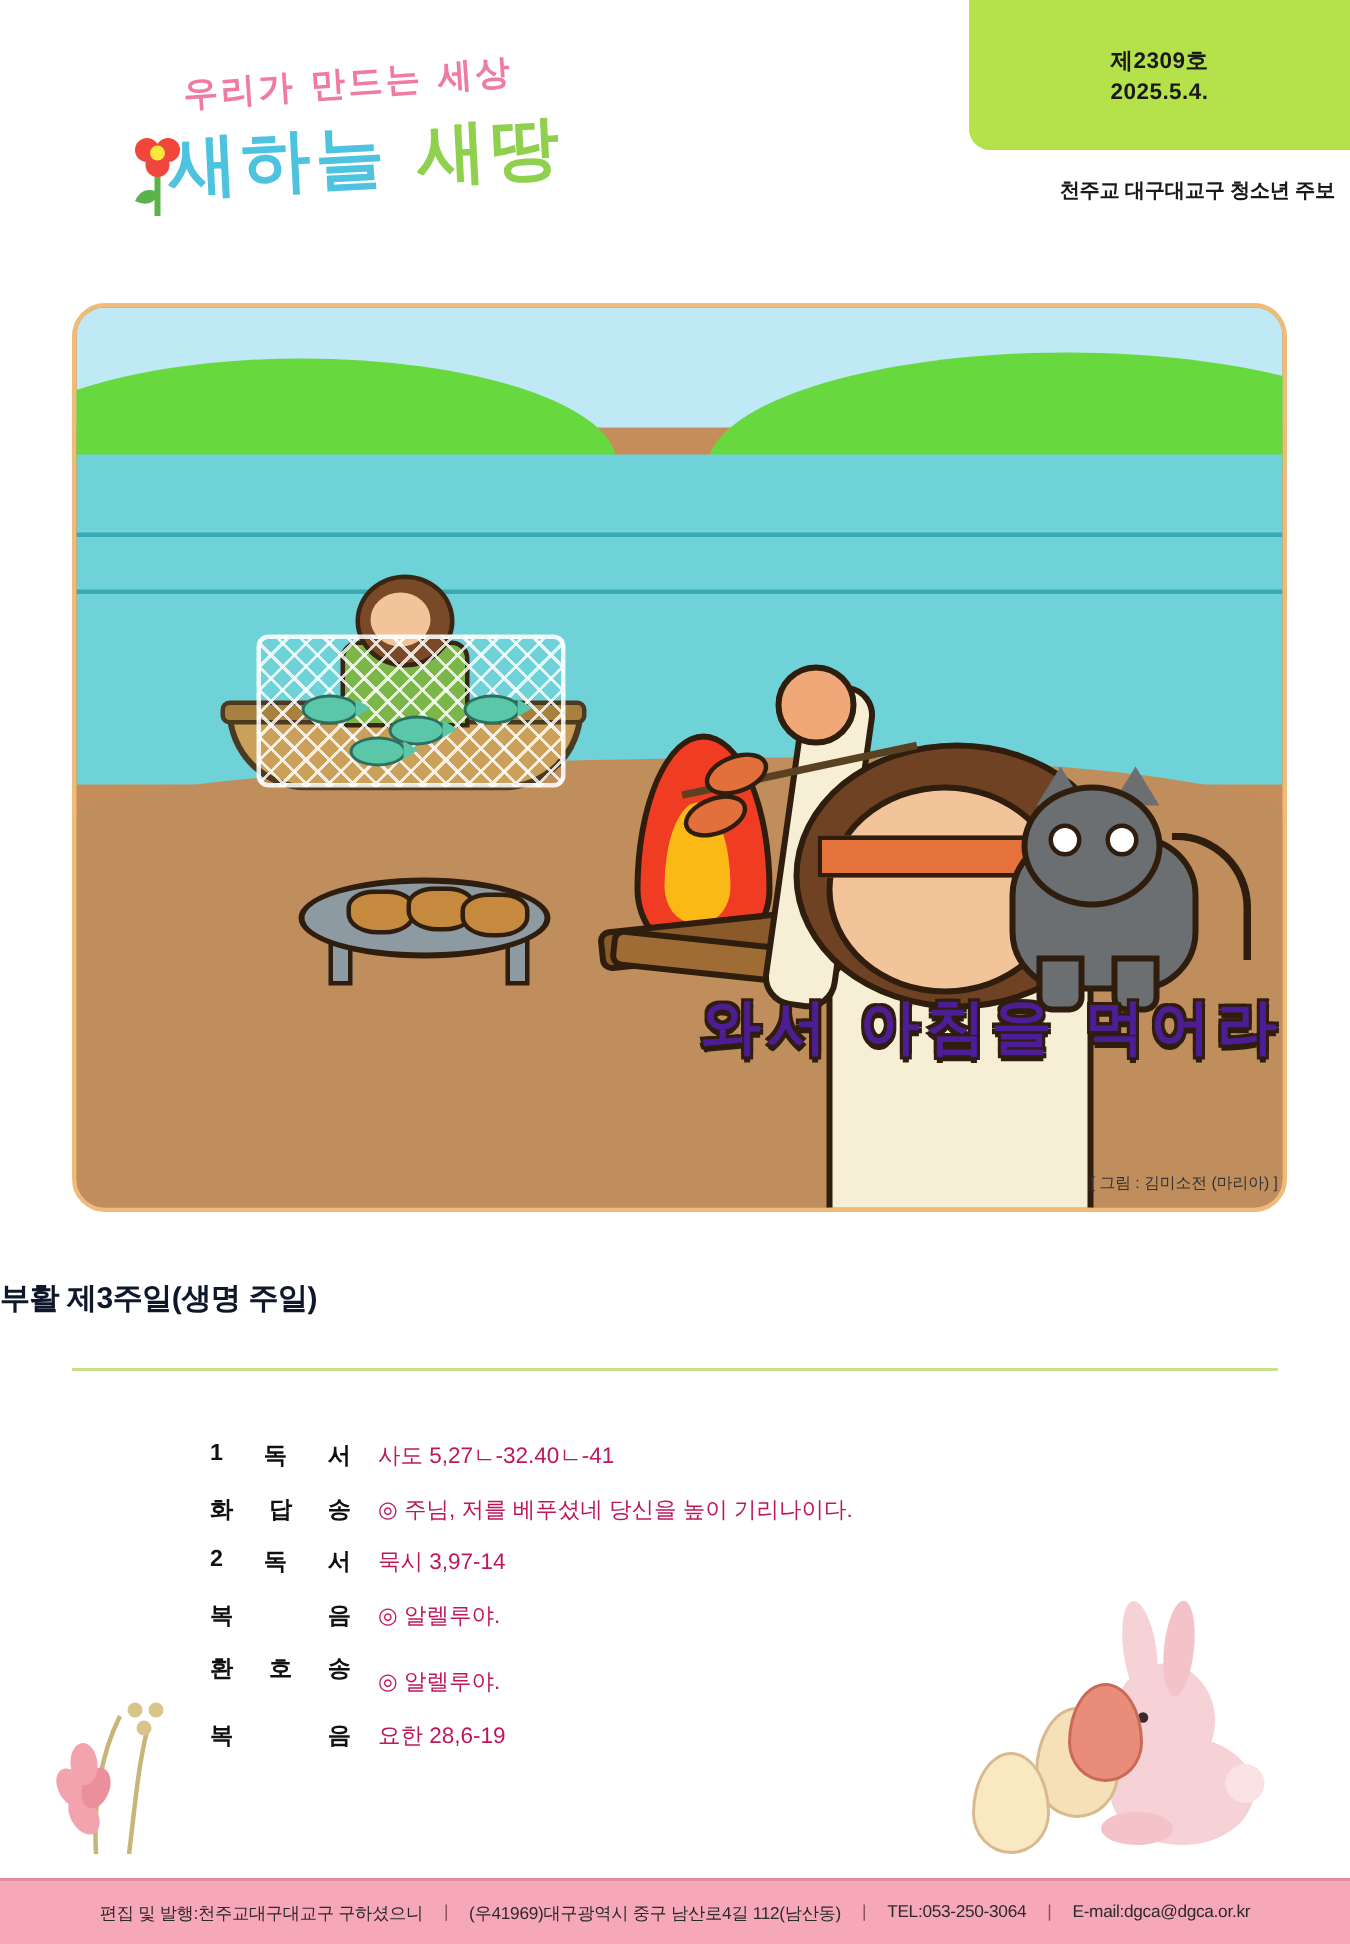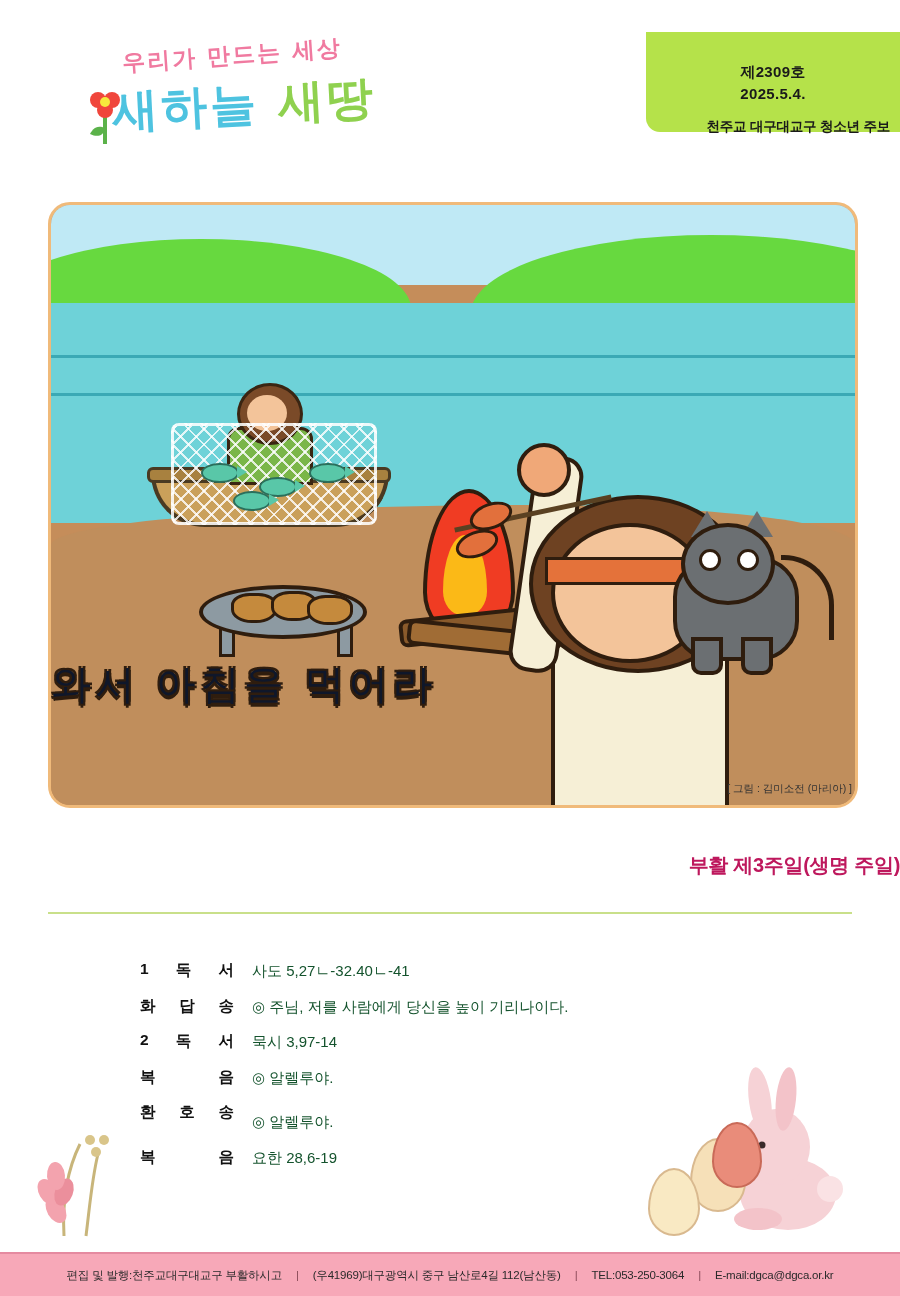--- a/index.html
+++ b/index.html
@@ -9,21 +9,20 @@
     font-family:"Liberation Sans","DejaVu Sans",sans-serif;
     color:#231f20;
   }
 
   
   .issue-box{
     position:absolute;left:646px;top:0;width:254px;height:100px;
     background:#b5e24a;border-bottom-left-radius:14px;
     display:flex;flex-direction:column;align-items:center;justify-content:center;
     gap:3px;
-    margin-top:32px;
   }
   .issue-box div{font-size:15px;font-weight:bold;color:#1a1a1a;letter-spacing:.3px;}
 
   .masthead{position:absolute;left:90px;top:36px;width:430px;height:130px;}
   .mh-top{
     position:absolute;left:32px;top:4px;
     font-size:23px;color:#f07aa0;font-weight:bold;
     font-family:"DejaVu Sans",sans-serif;
     transform:rotate(-4deg);letter-spacing:2px;
   }
@@ -127,54 +126,54 @@
   .cat-ear{position:absolute;top:306px;width:0;height:0;border-left:16px solid transparent;
          border-right:16px solid transparent;border-bottom:26px solid #6b6f72;}
   .cat-eye{position:absolute;top:344px;width:16px;height:16px;background:#fff;border-radius:50%;
          border:3px solid #2f1d0e;}
   .cat-tail{position:absolute;left:730px;top:350px;width:48px;height:80px;
          border:5px solid #2f1d0e;border-left:none;border-bottom:none;border-radius:0 50px 0 0;}
   .cat-leg{position:absolute;top:432px;width:24px;height:30px;background:#6b6f72;
          border:4px solid #2f1d0e;border-radius:0 0 10px 10px;}
 
   .illus-title{
-    position:absolute;left:0;top:452px;width:100%;text-align:left;
-    font-size:40px;font-weight:normal;color:#0f172a;letter-spacing:4px;
+    position:absolute;left:0;top:452px;width:100%;text-align:right;
+    font-size:40px;font-weight:bold;color:#4c1d95;letter-spacing:4px;
     font-family:"DejaVu Sans",sans-serif;
     text-shadow:-2px -2px 0 #2f1d0e,2px -2px 0 #2f1d0e,-2px 2px 0 #2f1d0e,2px 2px 0 #2f1d0e,
                  0 4px 0 #2f1d0e;
   }
   .illus-verse{
     position:absolute;left:0;top:520px;width:100%;text-align:center;
     font-size:17px;font-weight:bold;color:#1a1208;letter-spacing:.5px;
     font-family:"DejaVu Sans",sans-serif;
   }
 
   .credit{
     position:absolute;right:48px;top:782px;font-size:10.5px;color:#333;
   }
 
   
   .sunday{
-    position:absolute;left:0;top:852px;width:100%;text-align:right;
-    font-size:20px;font-weight:bold;color:#be185d;letter-spacing:-.3px;
+    position:absolute;left:0;top:852px;width:100%;text-align:left;
+    font-size:20px;font-weight:bold;color:#0f172a;letter-spacing:-.3px;
   }
   .rule{
     position:absolute;left:48px;top:912px;width:804px;height:2px;background:#c9e08a;
   }
 
   
   .readings{position:absolute;left:140px;top:960px;width:700px;}
   .rrow{display:flex;margin-bottom:13px;align-items:flex-start;}
   .rlabel{
     width:112px;flex:none;font-size:15.5px;font-weight:bold;color:#111;
     display:flex;justify-content:space-between;padding-right:18px;box-sizing:border-box;
     letter-spacing:0;
   }
-  .rtext{font-size:15px;color:#14532d;line-height:1.5;}
+  .rtext{font-size:15px;color:#be185d;line-height:1.5;}
   .rtext .sub{display:block;margin-top:9px;}
 
   
   .bunny{position:absolute;right:52px;bottom:62px;width:130px;height:185px;}
   .egg{position:absolute;border:2px solid #d9b98f;border-radius:50% 50% 50% 50%/60% 60% 40% 40%;}
   .wheat{position:absolute;left:34px;bottom:58px;width:90px;height:120px;}
 
   
   .footer{
     position:absolute;left:0;bottom:0;width:100%;height:42px;background:#f7a8b8;
@@ -280,21 +279,21 @@
     </div>
     <div class="rtext">사도 5,27ㄴ-32.40ㄴ-41</div>
   </div>
 
   <div class="rrow">
     <div class="rlabel">
       <span>화</span>
       <span>답</span>
       <span>송</span>
     </div>
-    <div class="rtext">◎ 주님, 저를 사람에게 당신을 높이 기리나이다.</div>
+    <div class="rtext">◎ 주님, 저를 베푸셨네 당신을 높이 기리나이다.</div>
   </div>
 
   <div class="rrow">
     <div class="rlabel">
       <span>2</span>
       <span>독</span>
       <span>서</span>
     </div>
     <div class="rtext">묵시 3,97-14</div>
   </div>
@@ -351,21 +350,21 @@
   <ellipse cx="30" cy="74" rx="9" ry="14" fill="#eb8f9c" transform="rotate(20 30 74)"></ellipse>
   <ellipse cx="22" cy="58" rx="9" ry="14" fill="#f3a3ae" transform="rotate(-5 22 58)"></ellipse>
   <circle cx="62" cy="34" r="5" fill="#d9c58a"></circle>
   <circle cx="70" cy="22" r="5" fill="#d9c58a"></circle>
   <circle cx="56" cy="22" r="5" fill="#d9c58a"></circle>
 </svg>
 
 <div class="footer-top-line"></div>
 <div class="footer">
   <div class="footer-inner">
-    <span>편집 및 발행:천주교대구대교구 부활하시고</span>
+    <span>편집 및 발행:천주교대구대교구 구하셨으니</span>
     <span class="fsep">|</span>
     <span>(우41969)대구광역시 중구 남산로4길 112(남산동)</span>
     <span class="fsep">|</span>
     <span>TEL:053-250-3064</span>
     <span class="fsep">|</span>
     <span>E-mail:dgca@dgca.or.kr</span>
   </div>
 </div>
 
 </body></html>

